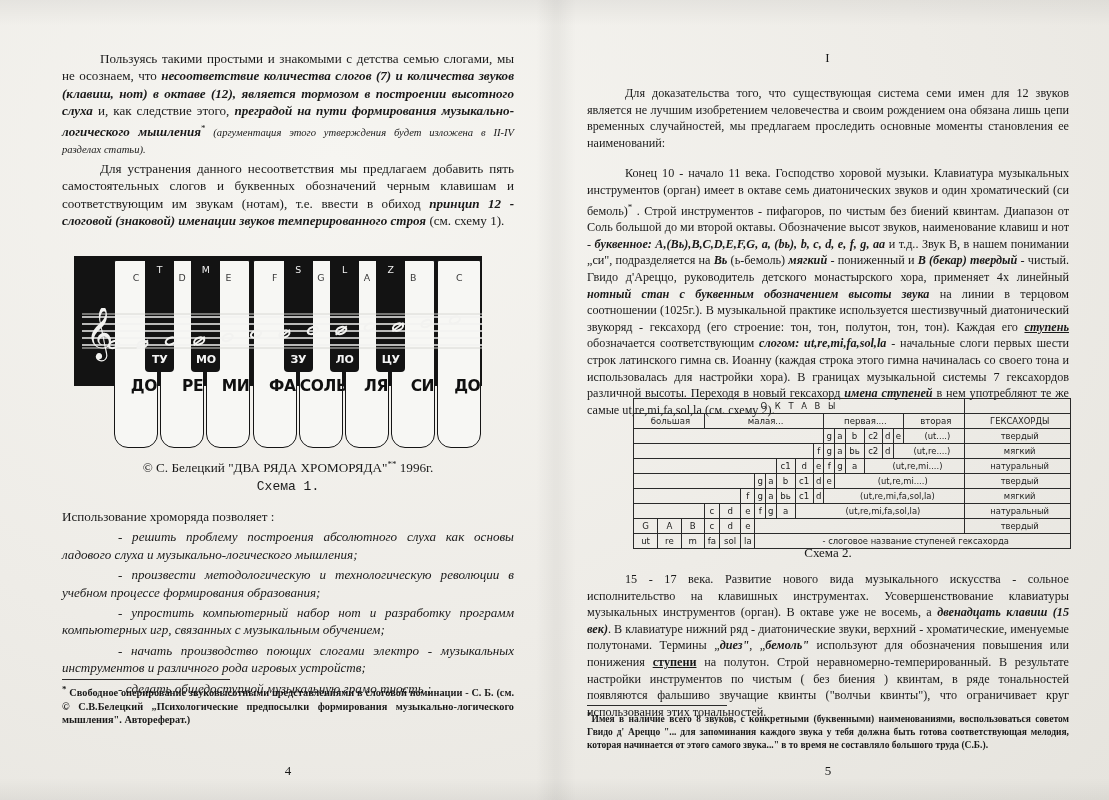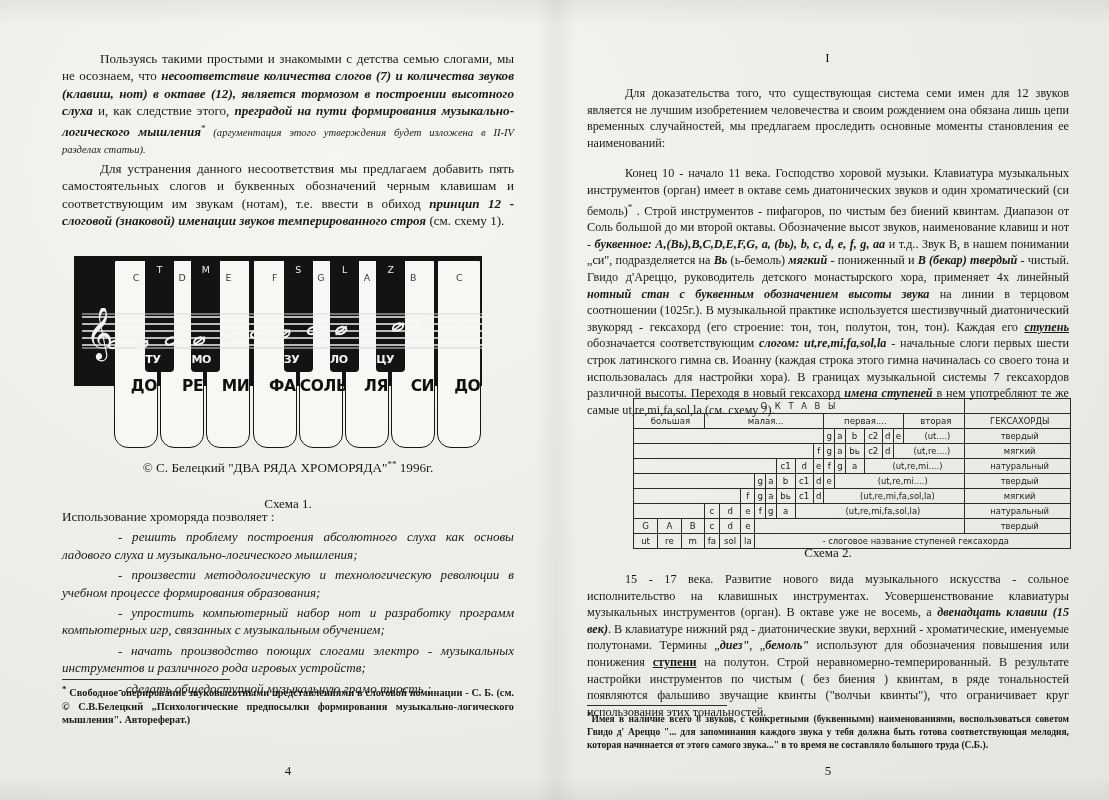--- a/index.html
+++ b/index.html
@@ -69,21 +69,21 @@
   .wkey .wlet{
     position:absolute;left:0;right:0;top:11px;text-align:center;
     font-family:"DejaVu Sans", sans-serif;
     font-size:9.4px;color:#3a3a3a;
   }
   .bkey{
     position:absolute;top:4px;width:29px;height:112px;background:#131313;
     border-radius:0 0 4px 4px;z-index:4;
   }
   .bkey .blabel{
-    position:absolute;left:0;right:0;bottom:6px;
+    position:absolute;left:0;right:0;bottom:6px;text-align:center;
     font-family:"DejaVu Sans", sans-serif;
     font-weight:bold;font-size:11px;color:#f4f4f4;letter-spacing:-0.3px;
   }
   .bkey .blet{
     position:absolute;left:0;right:0;top:4px;text-align:center;
     font-family:"DejaVu Sans", sans-serif;
     font-size:9.4px;color:#f0f0f0;
   }
   .staff{position:absolute;left:8px;top:52px;width:400px;height:58px;z-index:6;}
 
@@ -248,21 +248,21 @@
               <g>
                 <ellipse cx="372.79999999999995" cy="12" rx="5.3" ry="3.2" fill="none" stroke="#f2f2f0" stroke-width="2.1" transform="rotate(-22 372.79999999999995 12)"></ellipse>
               </g>
             </g>
         </svg>
       </div>
     </div>
 
     <div class="col" style="left:46px;top:459px;width:452px;">
       <p class="copyline" id="L-copy">© С. Белецкий "ДВА РЯДА ХРОМОРЯДА"<span class="sup">**</span> 1996г.</p>
-      <p class="schema-cap" style="margin-top:20px;">Схема 1.</p>
+      <p class="schema-cap" style="margin-top:3px;font-family:Liberation Mono, monospace;">Схема 1.</p>
     </div>
 
     <div class="col" style="left:46px;top:508px;width:452px;">
       <p class="body-text noind">Использование хроморяда позволяет :</p>
       <p class="body-text ind-lg" style="margin-top:3px;" id="L-li0"><span>- решить проблему построения абсолютного слуха как основы ладового слуха и музыкально-логического мышления;</span></p>
       <p class="body-text ind-lg" style="margin-top:3px;" id="L-li1"><span>- произвести методологическую и технологическую революции в учебном процессе формирования образования;</span></p>
       <p class="body-text ind-lg" style="margin-top:3px;" id="L-li2"><span>- упростить компьютерный набор нот и разработку программ компьютерных игр, связанных с музыкальным обучением;</span></p>
       <p class="body-text ind-lg" style="margin-top:3px;" id="L-li3"><span>- начать производство </span><span class="i">поющих слогами</span><span> электро - музыкальных инструментов и различного рода игровых устройств;</span></p>
       <p class="body-text ind-lg" style="margin-top:3px;" id="L-li4"><span>- сделать общедоступной музыкальную грамо тность ;</span></p>
     </div>

